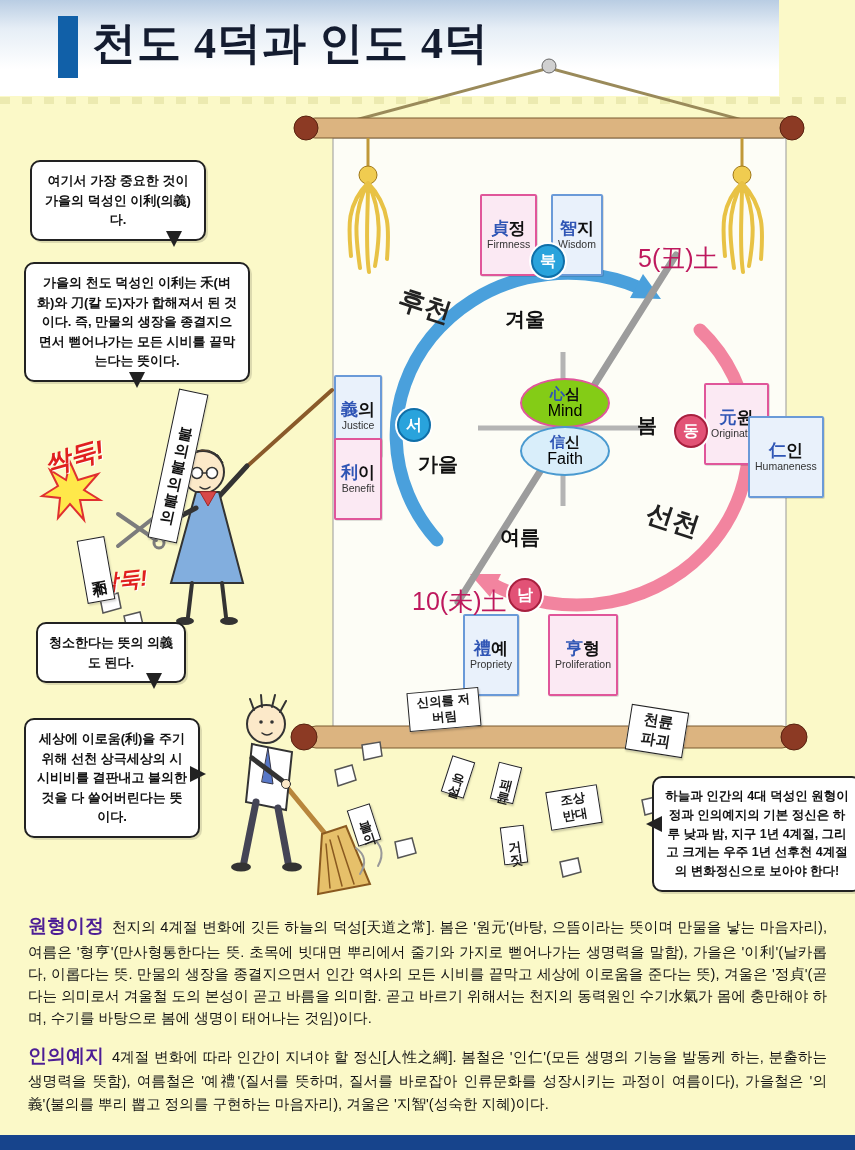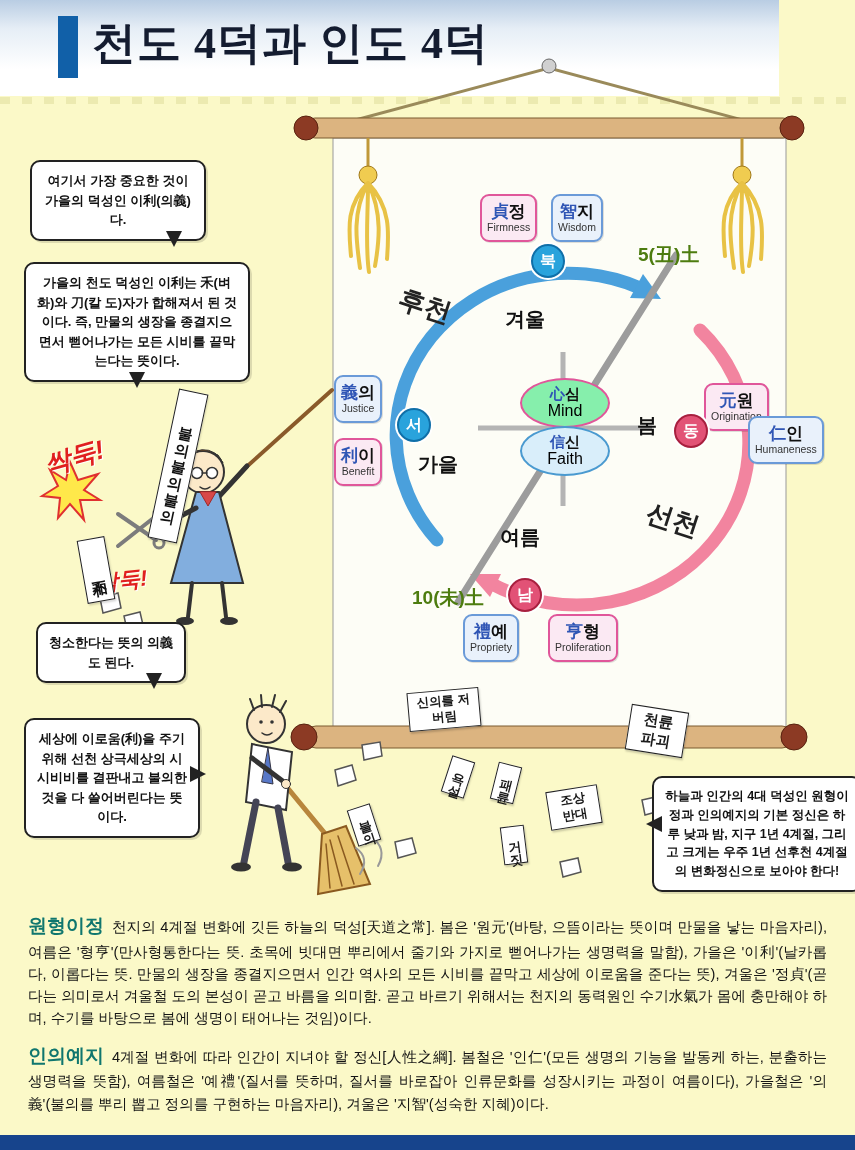--- a/index.html
+++ b/index.html
@@ -13,43 +13,43 @@
   .page-title{position:absolute;left:92px;top:14px;font-family:"Liberation Serif",serif;
     font-size:44px;font-weight:bold;color:#141c30;letter-spacing:1px;white-space:nowrap;}
   .hatch{position:absolute;left:0;top:97px;width:855px;height:7px;
     background:repeating-linear-gradient(90deg,#eceab0 0 10px,transparent 10px 22px);}
 
   
   .art{position:absolute;left:0;top:0;width:855px;height:920px;}
 
   
   .vbox{position:absolute;display:flex;flex-direction:column;align-items:center;justify-content:center;
-    border-radius:9px;padding:2px 5px;background:#fff;min-height:40px;box-shadow:1px 1px 0 rgba(0,0,0,.12);}
+    border-radius:2px;padding:19px 5px;background:#fff;min-height:40px;box-shadow:1px 1px 0 rgba(0,0,0,.12);}
   .vbox.heaven{border:2.5px solid #e0569a;background:#fbe9f3;}
   .vbox.human{border:2.5px solid #6a9ad8;background:#e9f1fb;}
   .vline1{font-size:17px;font-weight:800;line-height:1.05;white-space:nowrap;}
   .vline1 .hanja{color:#2f55b5;font-family:"Liberation Serif",serif;}
   .vline1 .kor{color:#111;}
   .vbox .eng{font-size:10.5px;color:#333;line-height:1.2;white-space:nowrap;}
 
   
   .cellipse{position:absolute;width:86px;height:46px;border-radius:50%;display:flex;flex-direction:column;
     align-items:center;justify-content:center;line-height:1.02;}
-  .cellipse.mind{border:2.5px solid #e0569a;background:#86efac;}
+  .cellipse.mind{border:2.5px solid #e0569a;background:#84cc16;}
   .cellipse.faith{border:2.5px solid #4a9ad0;background:#d9eefa;}
 
   
   .badge{position:absolute;width:30px;height:30px;border-radius:50%;color:#fff;font-weight:800;font-size:16px;
     display:flex;align-items:center;justify-content:center;box-shadow:0 0 0 2px #fff;}
   .badge.blue{background:#29a3dc;border:2px solid #0f6fa8;}
   .badge.red{background:#e25276;border:2px solid #a8203f;}
 
   .season{position:absolute;font-size:20px;font-weight:800;color:#111;white-space:nowrap;}
   .heaven-era{position:absolute;font-size:27px;font-weight:800;color:#222;white-space:nowrap;}
-  .soil{position:absolute;font-size:19px;font-weight:700;color:#4d7c0f;white-space:nowrap;}
+  .soil{position:absolute;font-size:25px;font-weight:400;color:#be185d;white-space:nowrap;}
 
   
   .bubble{position:absolute;background:#fff;border:2px solid #222;border-radius:10px;
     padding:9px 10px;font-size:13px;font-weight:600;color:#111;text-align:center;line-height:1.5;
     box-shadow:2px 2px 0 rgba(0,0,0,.12);}
   .bubble::after{content:"";position:absolute;width:0;height:0;border:8px solid transparent;}
   .tail-br::after{bottom:-16px;right:22px;border-top:16px solid #222;}
   .tail-b::after{bottom:-16px;left:50%;margin-left:-8px;border-top:16px solid #222;}
   .tail-r::after{right:-16px;top:46px;border-left:16px solid #222;}
   .tail-l::after{left:-16px;top:38px;border-right:16px solid #222;}
@@ -60,21 +60,21 @@
   .strip{position:absolute;background:#fff;border:1.6px solid #222;display:flex;align-items:center;
     justify-content:center;writing-mode:vertical-rl;font-weight:800;color:#111;
     box-shadow:1px 2px 2px rgba(0,0,0,.15);}
   .paper{position:absolute;background:#fff;border:1.6px solid #222;padding:3px 5px;font-weight:800;
     color:#1a1a1a;text-align:center;line-height:1.25;box-shadow:1px 2px 2px rgba(0,0,0,.18);}
   .paper.vert{writing-mode:vertical-rl;padding:5px 3px;}
 
   
   .text-area{position:absolute;left:28px;top:912px;width:799px;}
   .para{margin:0 0 12px 0;font-size:14.6px;line-height:1.52;color:#141414;text-align:justify;}
-  .para-head{color:#0f766e;font-weight:800;font-size:19px;margin-right:8px;}
+  .para-head{color:#4c1d95;font-weight:800;font-size:19px;margin-right:8px;}
   .footer-bar{position:absolute;left:0;bottom:0;width:855px;height:15px;background:#17448c;}
 </style>
 </head>
 <body>
 
 <div class="page">
 
   <div class="header">
     <div class="title-bar"></div>
     <div class="page-title">천도 4덕과 인도 4덕</div>

